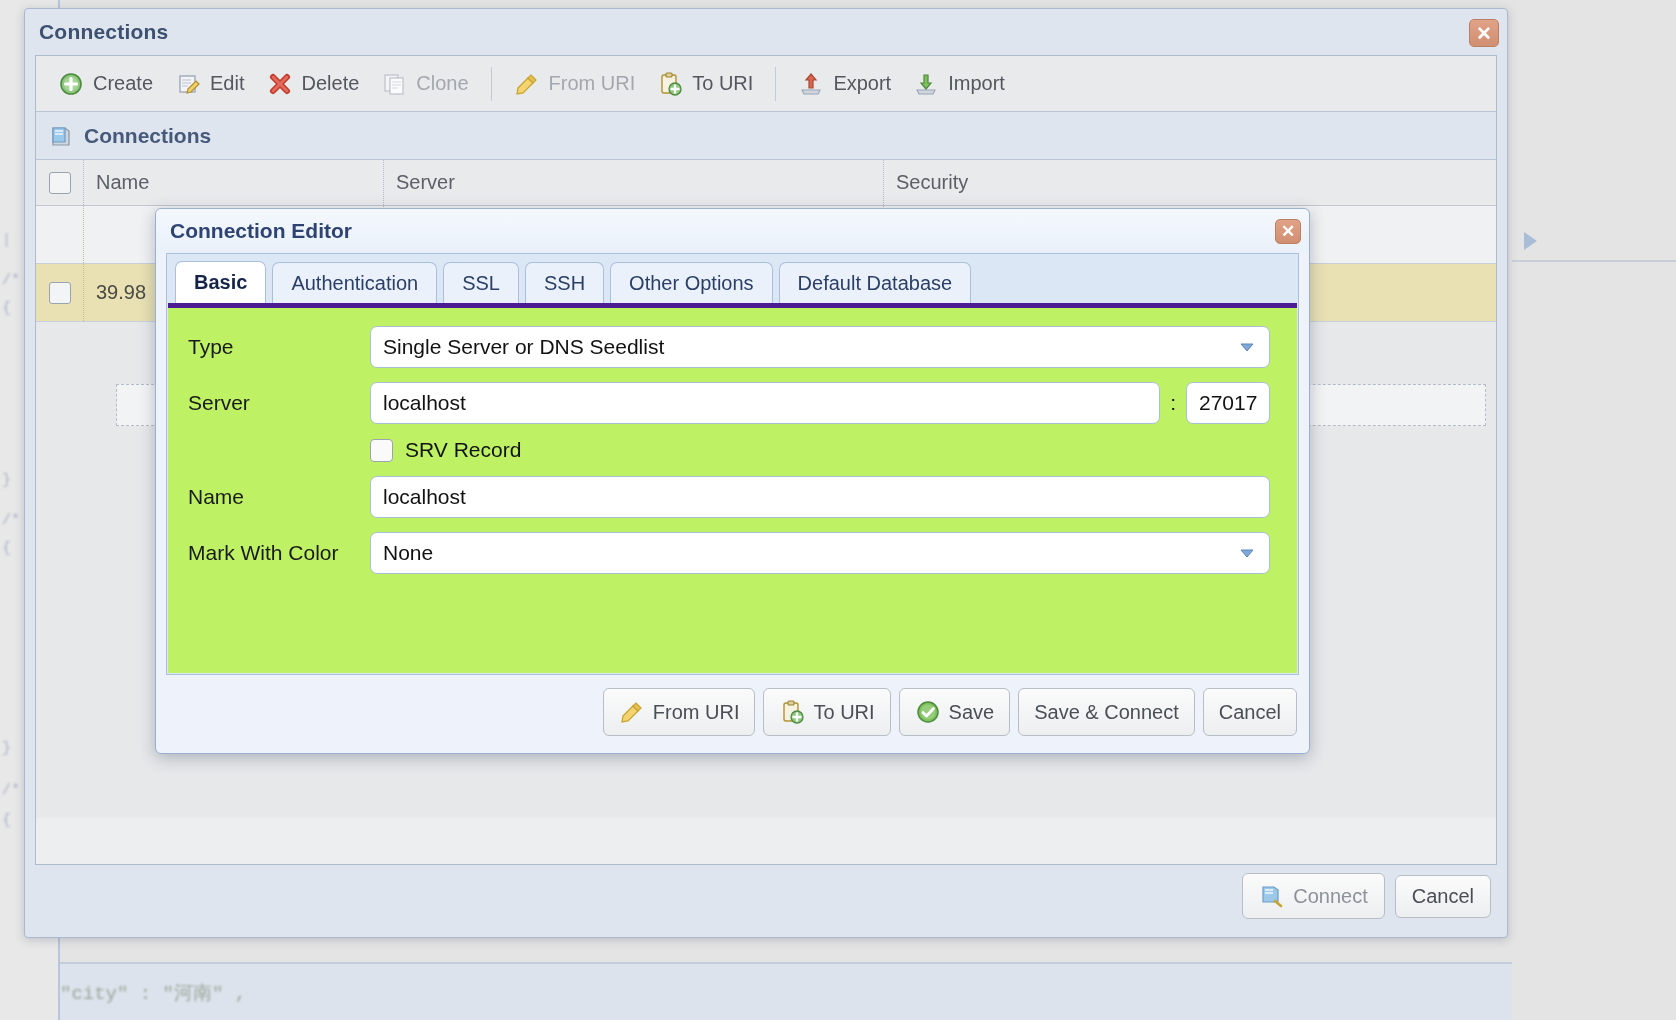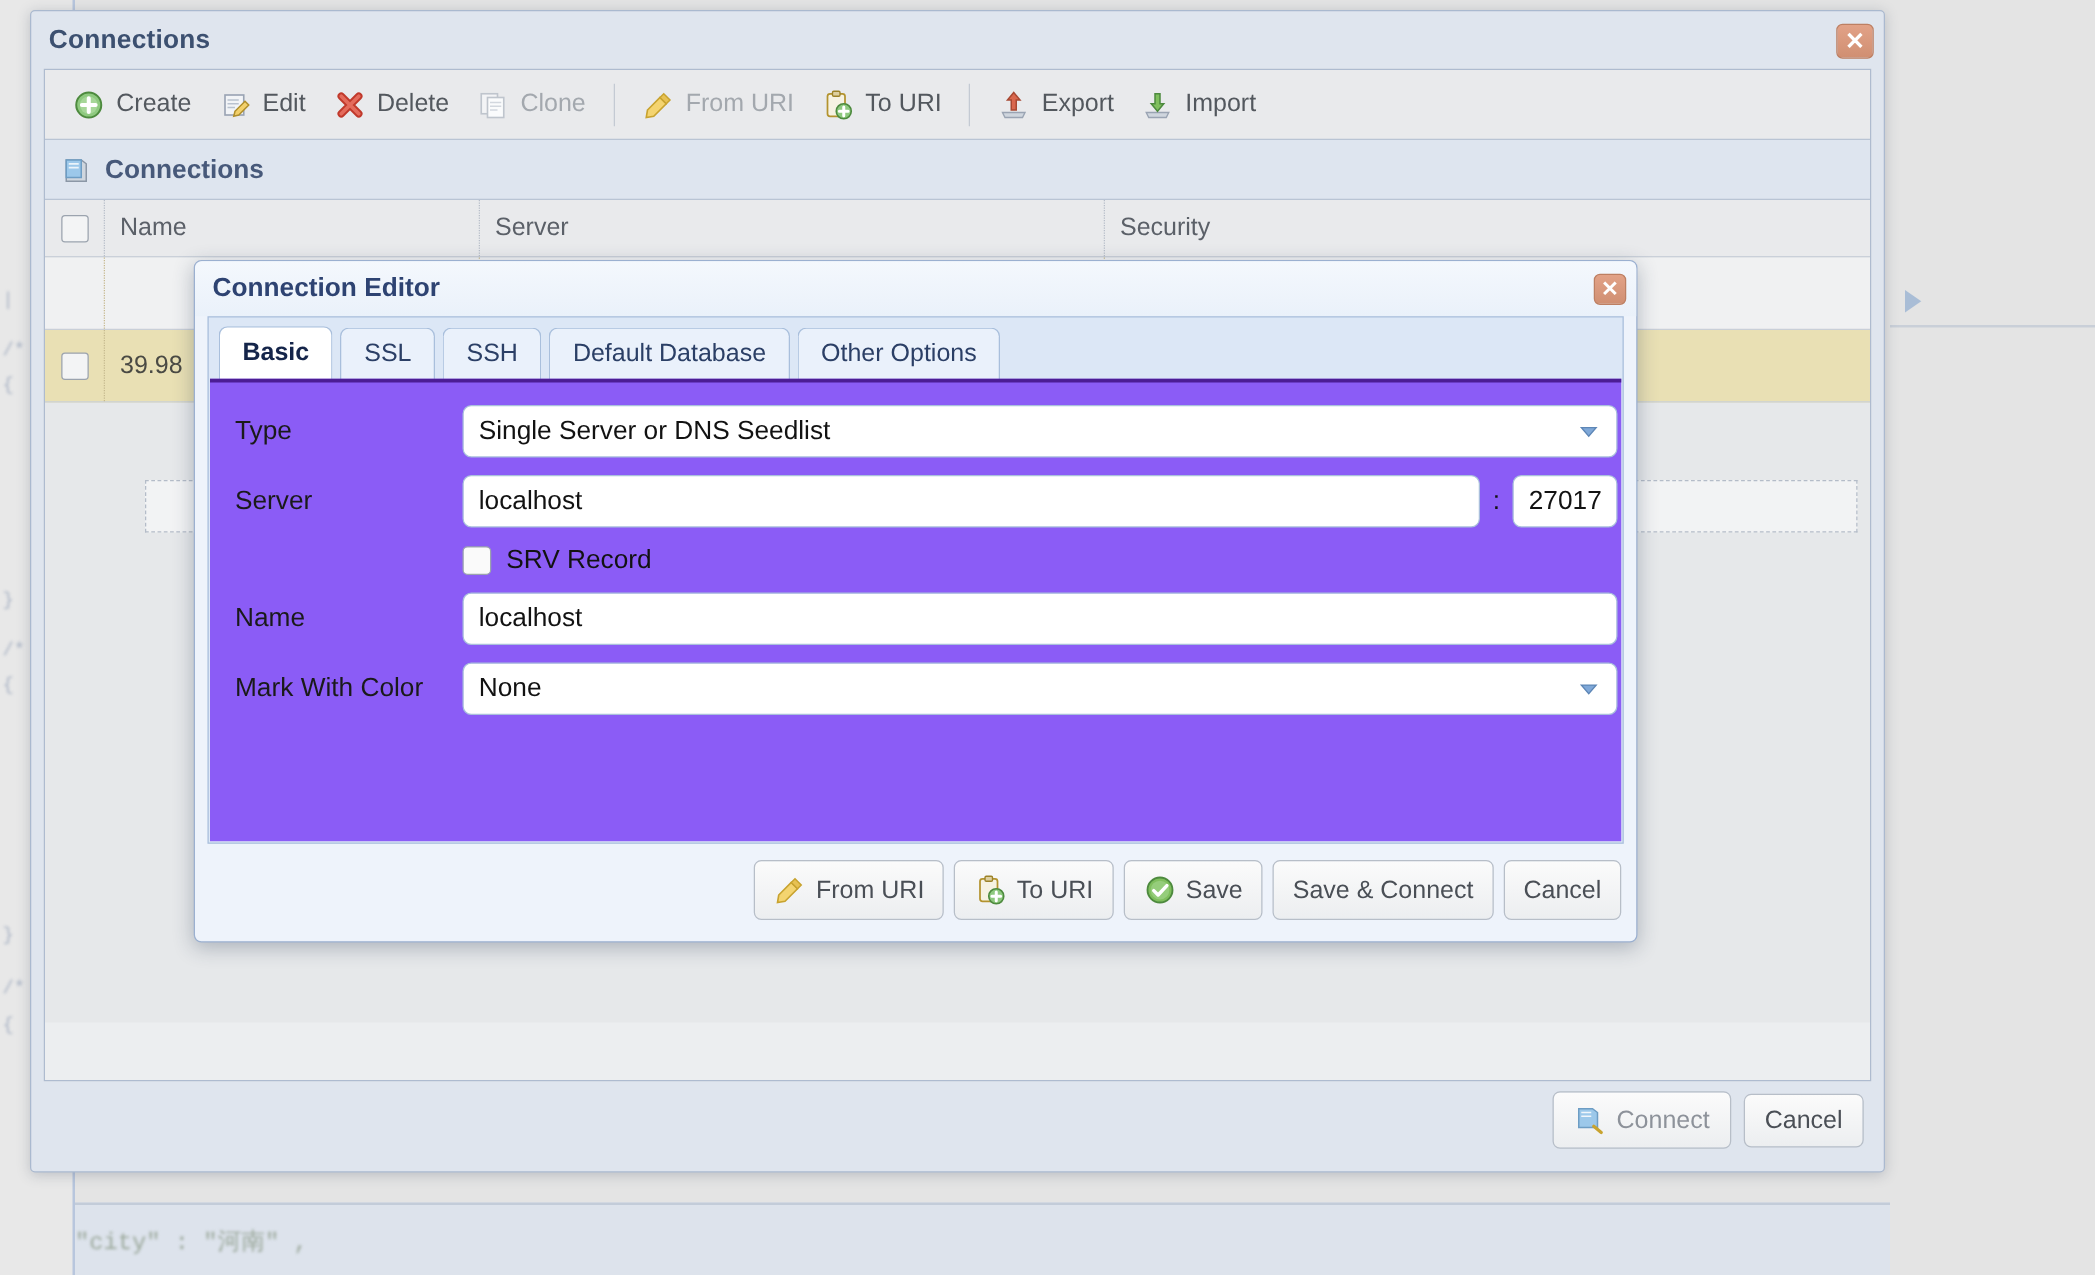--- a/index.html
+++ b/index.html
@@ -230,23 +230,23 @@
     border-radius: 7px 7px 0 0;
     cursor: pointer; white-space: nowrap;
     position: relative; top: 1px;
   }
   .tab.active {
     background: #ffffff; font-weight: bold; color: #15254a;
     top: 2px; padding-bottom: 12px;
   }
   .tab-content {
     position: absolute; left: 1px; right: 1px; top: 49px; bottom: 1px;
-    background: #8b5cf6;
-    border-top: 3px solid #4c1d95;
-    padding: 18px 3px 0 20px;
+    background: #bef264;
+    border-top: 5px solid #4c1d95;
+    padding: 18px 27px 0 20px;
   }
   .frow { display: flex; align-items: center; margin-bottom: 14px; }
   .flabel { font-size: 21px; color: #1a1a1a; width: 182px; flex: 0 0 auto; }
   .fctl { position: relative; flex: 1; }
   .inp {
     width: 100%;
     height: 42px;
     padding: 0 12px;
     font-size: 21px; color: #121212;
     background: #fff;
@@ -446,24 +446,25 @@
 <div id="connection-editor">
 
   <div class="ce-titlebar">
     <span class="ce-title">Connection Editor</span>
     <div class="close-btn small">✕</div>
   </div>
 
   <div class="ce-panel">
     <div class="tabs">
       <div class="tab active">Basic</div>
+      <div class="tab">Authentication</div>
       <div class="tab">SSL</div>
       <div class="tab">SSH</div>
+      <div class="tab">Other Options</div>
       <div class="tab">Default Database</div>
-      <div class="tab">Other Options</div>
     </div>
 
     <div class="tab-content">
 
       <div class="frow">
         <div class="flabel">Type</div>
         <div class="fctl">
           <input class="inp sel" type="text" readonly="" value="Single Server or DNS Seedlist" style="">
           <span class="sel-arrow">
             <svg width="22" height="22" viewBox="0 0 22 22">

